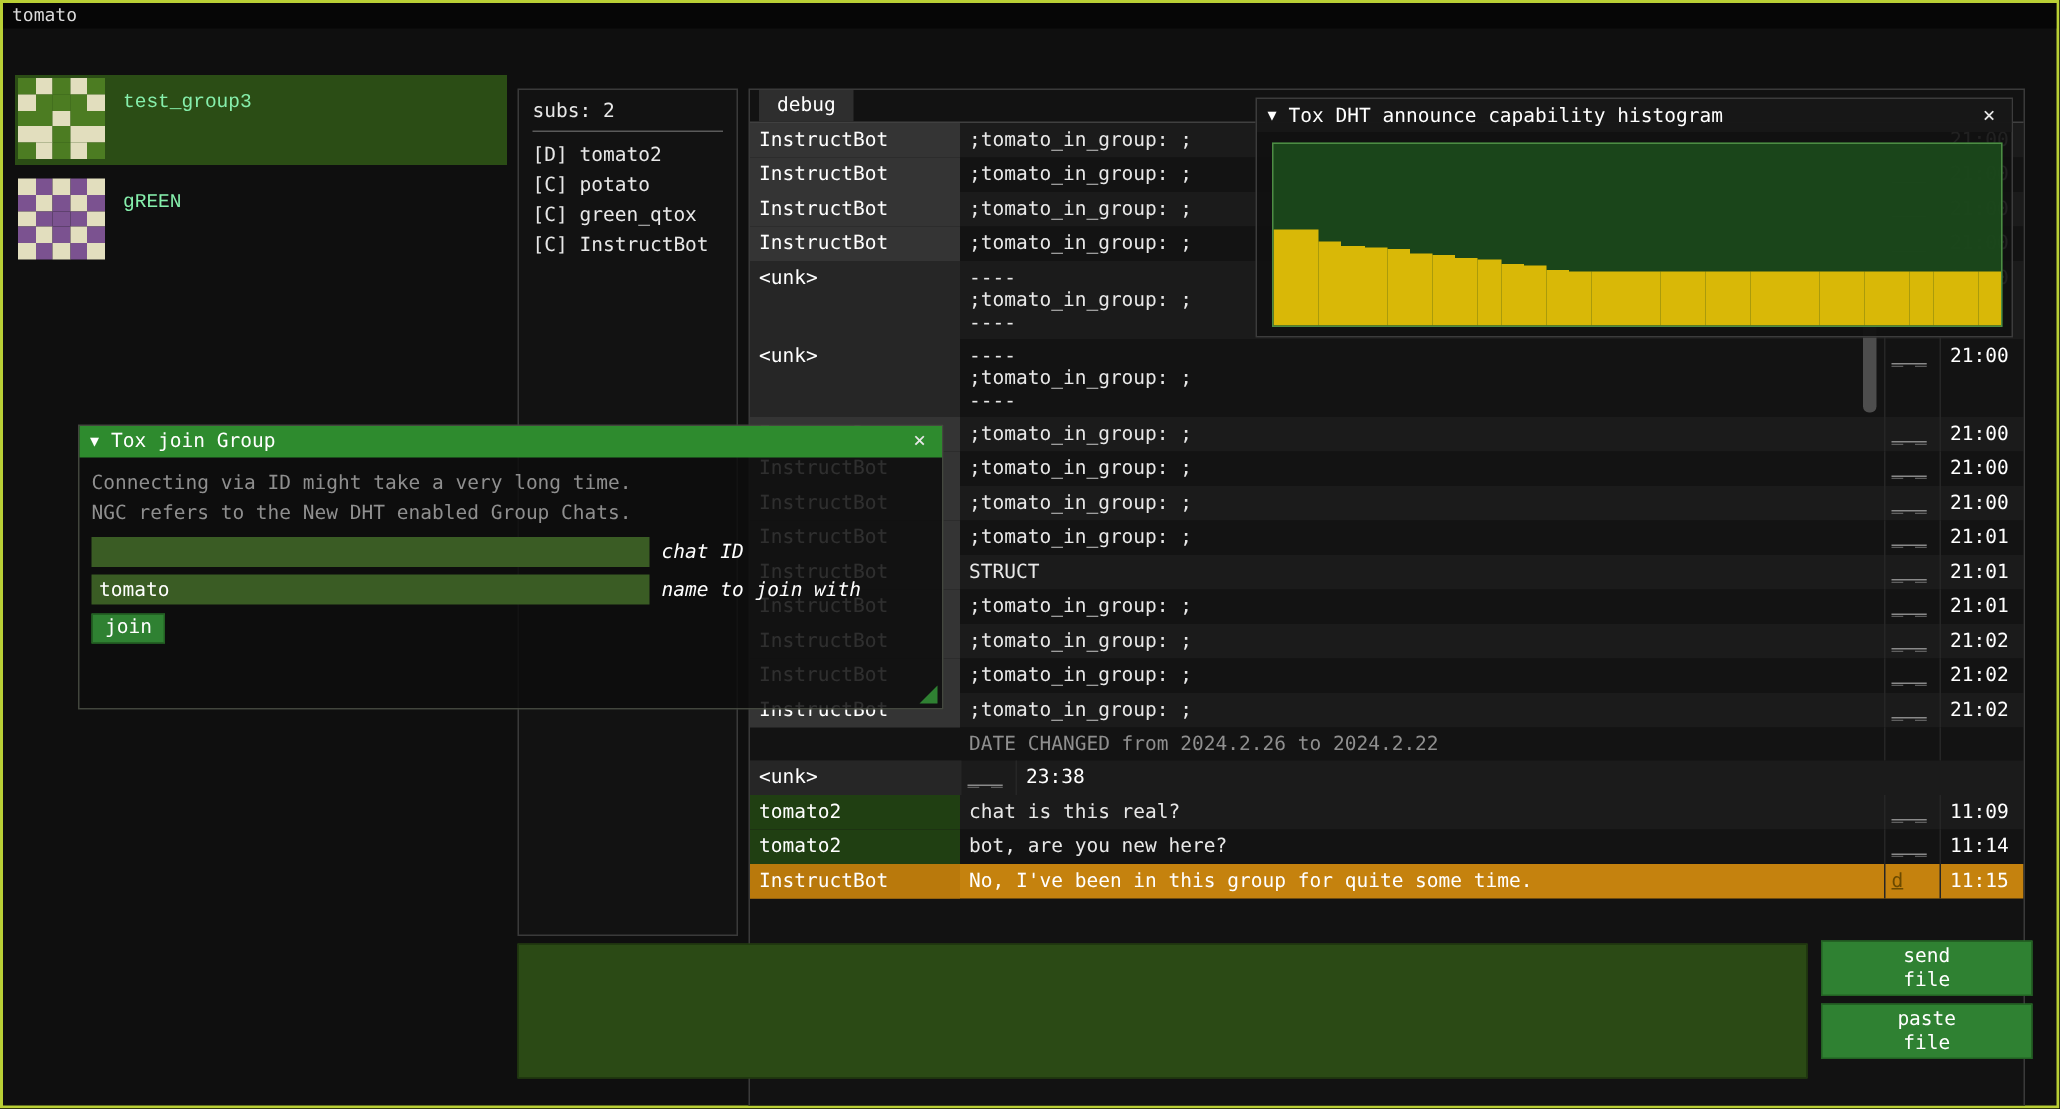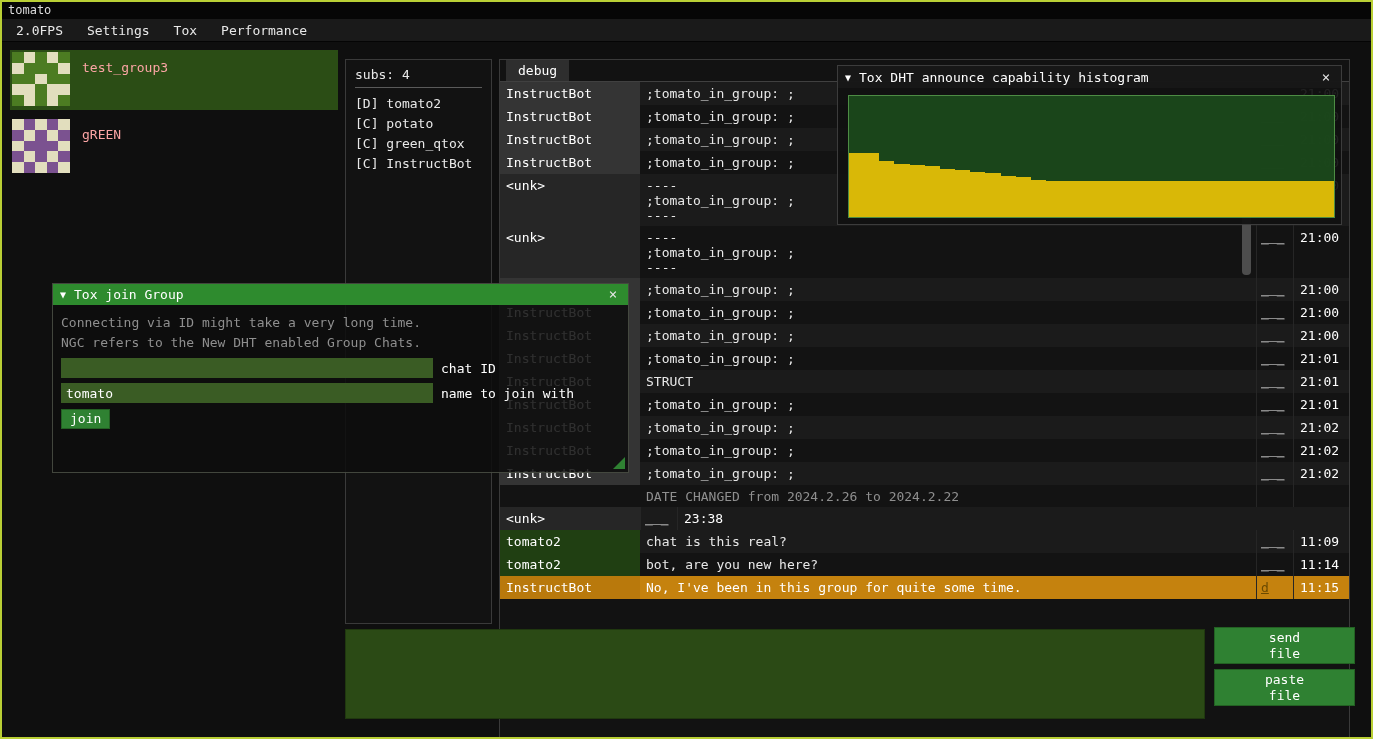--- a/index.html
+++ b/index.html
@@ -13,21 +13,21 @@
   
   #titlebar { position:absolute; left:0; top:0; right:0; height:17px; background:#060606; color:#dcdcdc; font-size:12px; padding:1px 6px; }
   
   #menubar { position:absolute; left:0; top:17px; right:0; height:23px; background:#1a1a1a; display:flex; align-items:center; padding-left:2px; border-bottom:1px solid #050505; }
   .menu-item { padding:0 12px; line-height:23px; white-space:pre; }
   
   #groups { position:absolute; left:8px; top:48px; width:328px; }
   .group-row { display:flex; gap:12px; padding:2px; height:60px; margin-bottom:7px; align-items:flex-start; }
   .group-row.selected { background:#2b4d15; }
   .avatar { width:58px; height:54px; display:grid; grid-template-columns:repeat(5,1fr); grid-template-rows:repeat(5,1fr); flex:0 0 auto; }
-  .group-name { padding-top:8px; color:#fca5a5; }
+  .group-name { padding-top:8px; color:#86efac;font-family:Liberation Mono, monospace; }
   
   #subs { position:absolute; left:343px; top:57px; width:147px; height:565px; background:#121212; border:1px solid #3a3a3a; padding:7px 9px; }
   #subs-header { margin-bottom:5px; }
   #subs hr { border:none; border-top:1px solid #5a5a5a; margin:4px 0 6px 0; }
   .sub-item { line-height:20px; white-space:pre; }
   
   #chatpanel { position:absolute; left:497px; top:57px; width:851px; height:703px; background:#121212; border:1px solid #3a3a3a; }
   #tabbar { height:22px; border-bottom:1px solid #404040; display:flex; align-items:flex-end; }
   .tab { background:#2e2e2e; padding:0 12px; line-height:21px; margin-left:6px; color:#fff; }
   #rows { position:absolute; left:0; top:22px; right:0; bottom:1px; overflow:hidden; }
@@ -54,41 +54,35 @@
   .win { position:absolute; border:1px solid rgba(130,140,120,0.45); }
   .win-title { height:21px; display:flex; align-items:center; gap:8px; padding:0 7px; color:#fff; white-space:pre; }
   .collapse { font-size:10px; }
   .win-close { margin-left:auto; font-size:14px; width:16px; text-align:center; color:#e8e8e8; }
   #joinwin { left:50px; top:281px; width:577px; height:190px; background:rgba(13,13,13,0.86); }
   #joinwin .win-title { background:#2e8b2e; }
   #joinwin .win-body { padding:8px; }
   .join-info { color:#8f8f8f; line-height:20px; white-space:pre; }
   .field-row { display:flex; align-items:center; gap:8px; margin-top:5px; }
   .text-input { width:372px; height:20px; background:#3a5c24; border:none; color:#fff; font:inherit; padding:0 5px; outline:none; }
-  .field-label { color:#fff; white-space:pre; }
+  .field-label { color:#fff; white-space:pre;font-style:italic; }
   .join-btn { display:inline-flex; margin-top:6px; padding:0 8px; height:20px; }
   .resize-grip { position:absolute; right:3px; bottom:3px; width:0; height:0; border-left:12px solid transparent; border-bottom:12px solid #2f8132; }
   #histwin { left:835px; top:63px; width:505px; height:160px; background:rgba(16,16,16,0.93); border:1px solid #3c3c3c; }
   #histwin .win-title { height:22px; background:rgba(24,24,24,0.95); }
   #plot { position:absolute; left:10px; top:29px; width:487px; height:123px; background:rgba(27,74,27,0.92); border:1px solid #4d8c44; display:flex; align-items:flex-end; overflow:hidden; }
   .bar { flex:1 1 auto; background:#d9b807; }
 </style>
 </head>
 <body>
 
 <div id="app">
 
   <div id="titlebar">tomato</div>
 
-  <div id="menubar">
-      <div class="menu-item">2.0FPS</div>
-      <div class="menu-item">Settings</div>
-      <div class="menu-item">Tox</div>
-      <div class="menu-item">Performance</div>
-    </div>
 
   <div id="groups">
       <div class="group-row selected">
         <div class="avatar">
           <div style="background: rgb(76, 124, 34);"></div>
           <div style="background: rgb(226, 222, 190);"></div>
           <div style="background: rgb(76, 124, 34);"></div>
           <div style="background: rgb(226, 222, 190);"></div>
           <div style="background: rgb(76, 124, 34);"></div>
           <div style="background: rgb(226, 222, 190);"></div>
@@ -140,21 +134,21 @@
           <div style="background: rgb(123, 82, 144);"></div>
           <div style="background: rgb(226, 222, 190);"></div>
           <div style="background: rgb(123, 82, 144);"></div>
           <div style="background: rgb(226, 222, 190);"></div>
         </div>
         <div class="group-name">gREEN</div>
       </div>
     </div>
 
   <div id="subs">
-    <div id="subs-header">subs: 4</div>
+    <div id="subs-header">subs: 2</div>
     <hr>
     <div id="subs-list">
         <div class="sub-item">[D] tomato2</div>
         <div class="sub-item">[C] potato</div>
         <div class="sub-item">[C] green_qtox</div>
         <div class="sub-item">[C] InstructBot</div>
       </div>
   </div>
 
   <div id="chatpanel">

